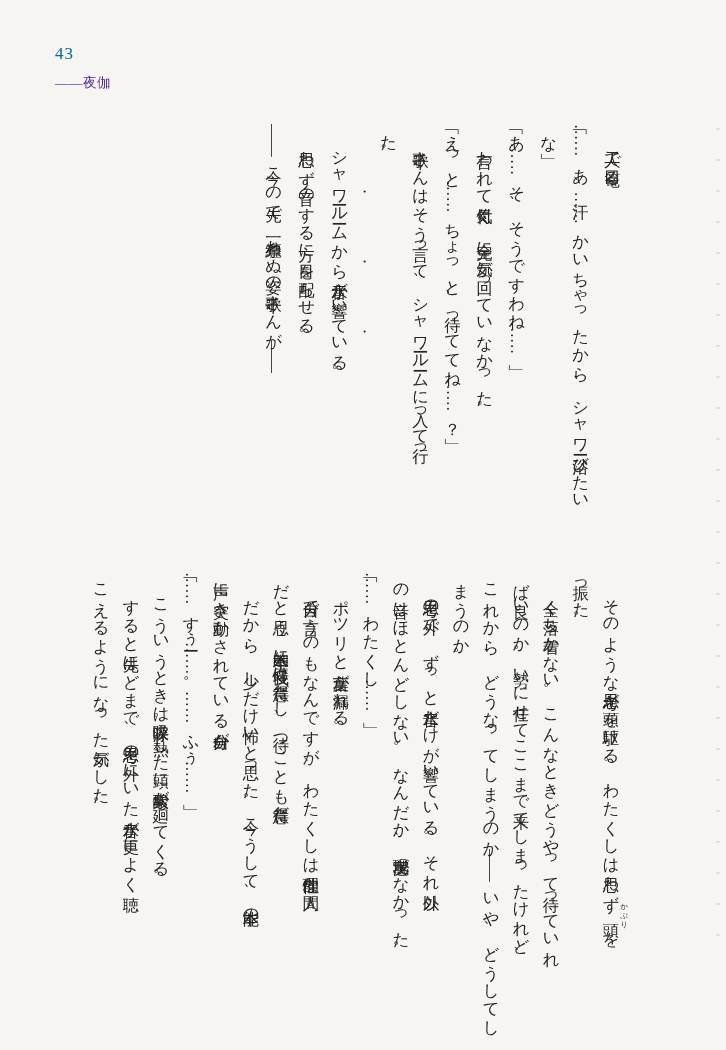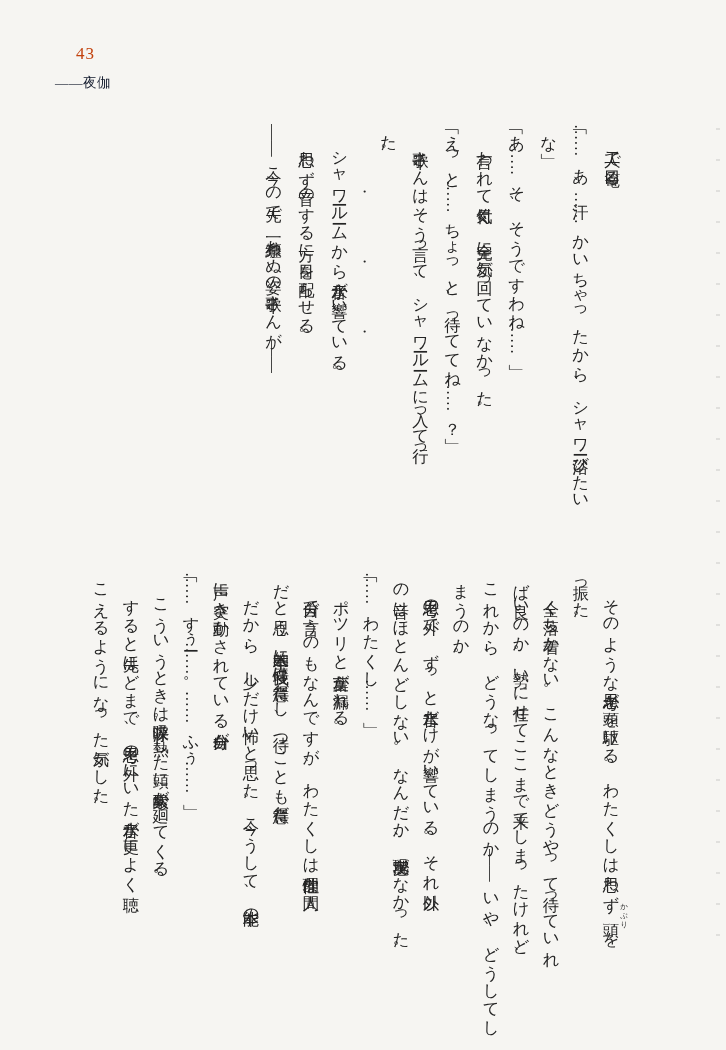--- a/index.html
+++ b/index.html
@@ -10,26 +10,26 @@
   }
   .page{
     position:relative;
     width:726px;height:1050px;
     background:#f6f5f2;
     color:#242424;
     overflow:hidden;
   }
   
   .page-number{
-    position:absolute;left:76px;top:44px;
-    font-size:17px;letter-spacing:1px;color:#c2410c;
+    position:absolute;left:55px;top:44px;
+    font-size:17px;letter-spacing:1px;color:#0369a1;
   }
   .running-title{
     position:absolute;left:55px;top:74px;
-    font-size:13.5px;letter-spacing:0.5px;color:#0f172a;
+    font-size:13.5px;letter-spacing:0.5px;color:#4c1d95;
     white-space:nowrap;
   }
   
   .vblock{
     position:absolute;
     right:98px;
     writing-mode:vertical-rl;
     text-orientation:mixed;
     font-size:16.3px;
     color:#242424;

